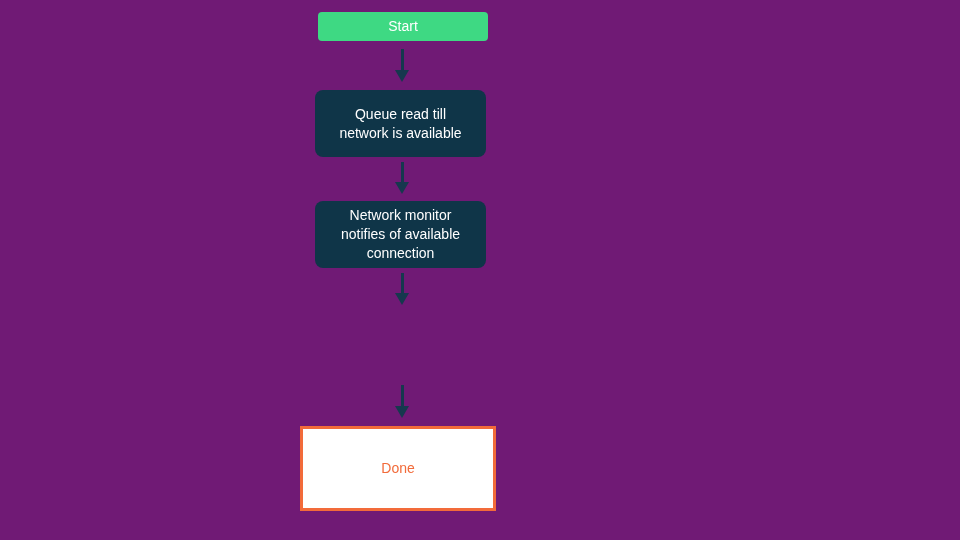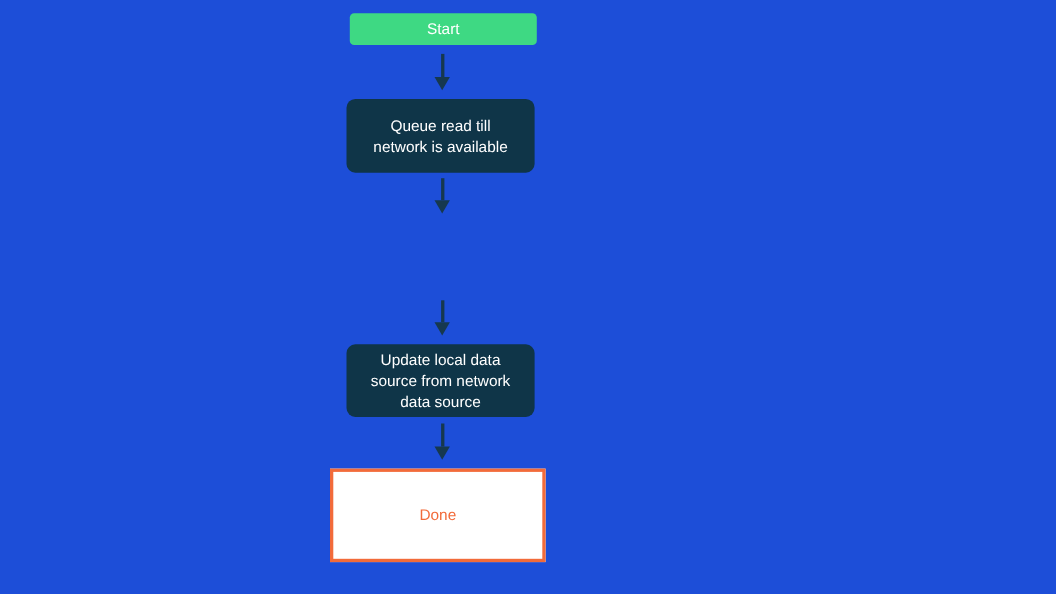--- a/index.html
+++ b/index.html
@@ -3,21 +3,21 @@
 <meta charset="utf-8">
 <style>
   * { margin: 0; padding: 0; box-sizing: border-box; }
   html, body { background: #ffffff; }
   body { font-family: "Liberation Sans", "DejaVu Sans", sans-serif; }
 
   .canvas {
     position: relative;
     width: 960px;
     height: 540px;
-    background: #1d4ed8;
+    background: #701a75;
     overflow: hidden;
   }
 
   .node {
     position: absolute;
     display: flex;
     align-items: center;
     justify-content: center;
     text-align: center;
   }
@@ -93,31 +93,31 @@
   <div class="node node-process node-queue-read">
     <span class="label">Queue read till
 network is available</span>
   </div>
 
   <div class="arrow arrow-2">
     <div class="stem"></div>
     <div class="head"></div>
   </div>
 
+  <div class="node node-process node-net-monitor">
+    <span class="label">Network monitor
+notifies of available
+connection</span>
+  </div>
 
   <div class="arrow arrow-3">
     <div class="stem"></div>
     <div class="head"></div>
   </div>
 
-  <div class="node node-process node-update-local">
-    <span class="label">Update local data
-source from network
-data source</span>
-  </div>
 
   <div class="arrow arrow-4">
     <div class="stem"></div>
     <div class="head"></div>
   </div>
 
   <div class="node node-end">
     <span class="label">Done</span>
   </div>
 

